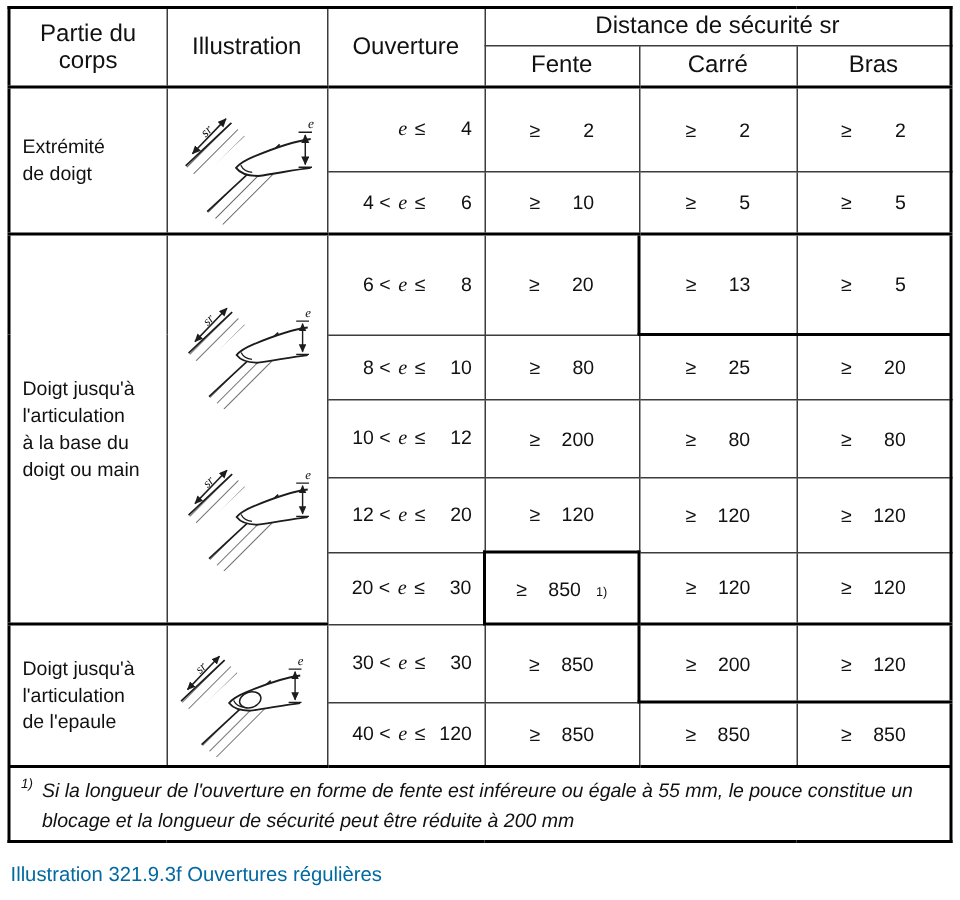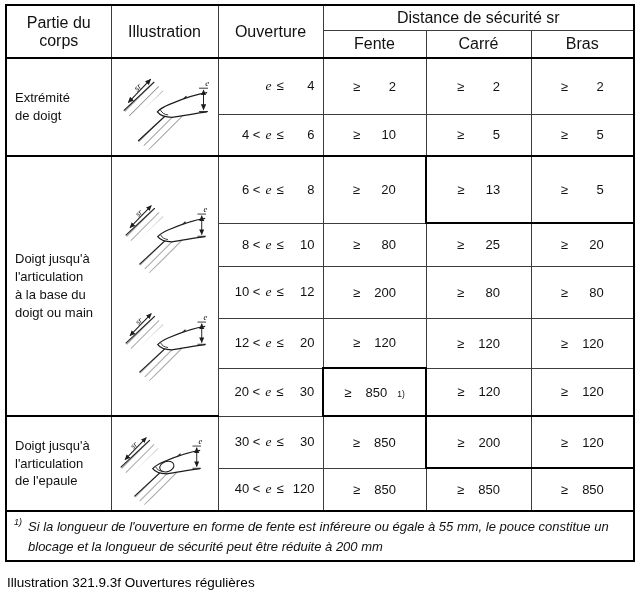--- a/index.html
+++ b/index.html
@@ -34,21 +34,21 @@
   
   td.c-d{text-align:center;}
   .dist{display:inline-flex;align-items:baseline;gap:9px;}
   .dist .val{display:inline-block;min-width:27px;text-align:right;}
   .sup{font-size:8.5px;vertical-align:5px;margin-left:1px;}
   
   td.c-foot{vertical-align:top;padding:5px 14px 4px 7px;}
   .fnote{display:flex;gap:6px;font-style:italic;font-size:13px;line-height:1.5;}
   .fmark{font-style:italic;font-size:9px;position:relative;top:-1px;flex:0 0 auto;}
   
-  .caption{margin:13px 0 0 2px;font-size:13.5px;color:#000000;}
+  .caption{margin:13px 0 0 2px;font-size:13.5px;color:#0369a1;}
   .dlab{font:italic 10px "Liberation Serif",serif;fill:#111;}
   .hidden-defs{position:absolute;width:0;height:0;}
 </style>
 </head>
 <body>
 
 <svg class="hidden-defs" aria-hidden="true">
   <defs>
     <pattern id="hatch" width="7" height="7" patternUnits="userSpaceOnUse" patternTransform="rotate(45)">
       <line x1="0" y1="0" x2="0" y2="7" stroke="#3a3a3a" stroke-width="1.1"></line>

